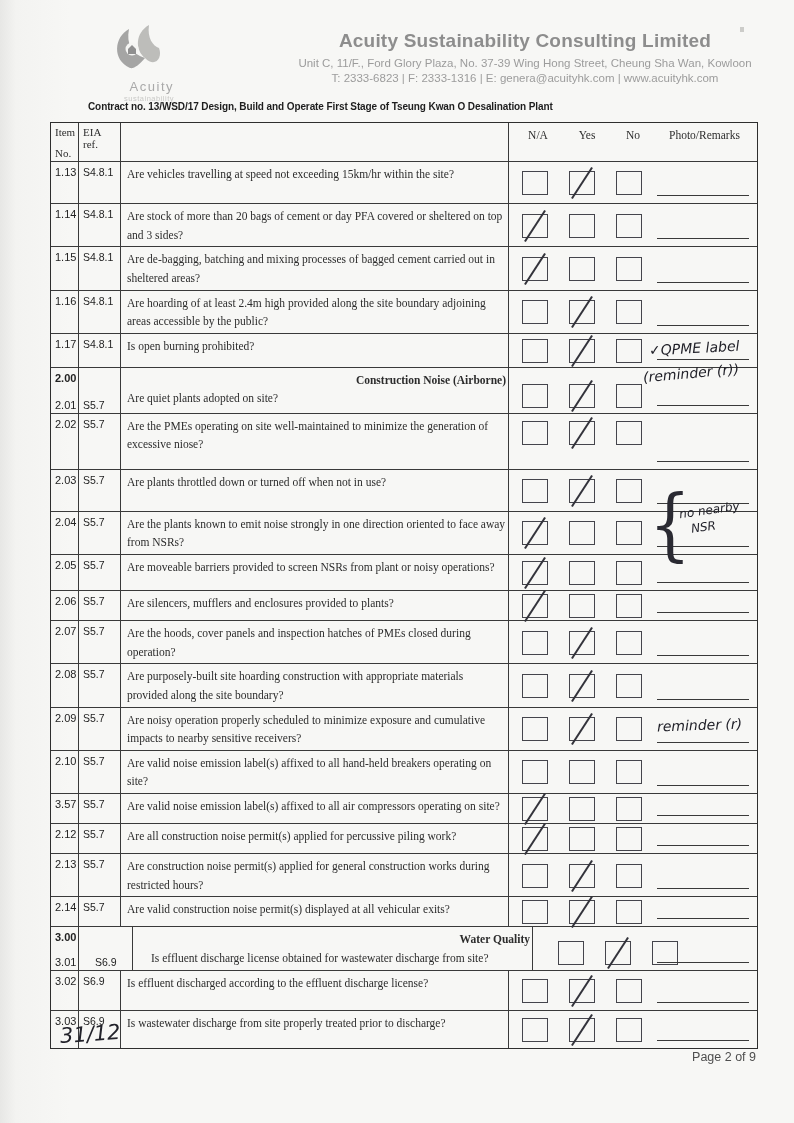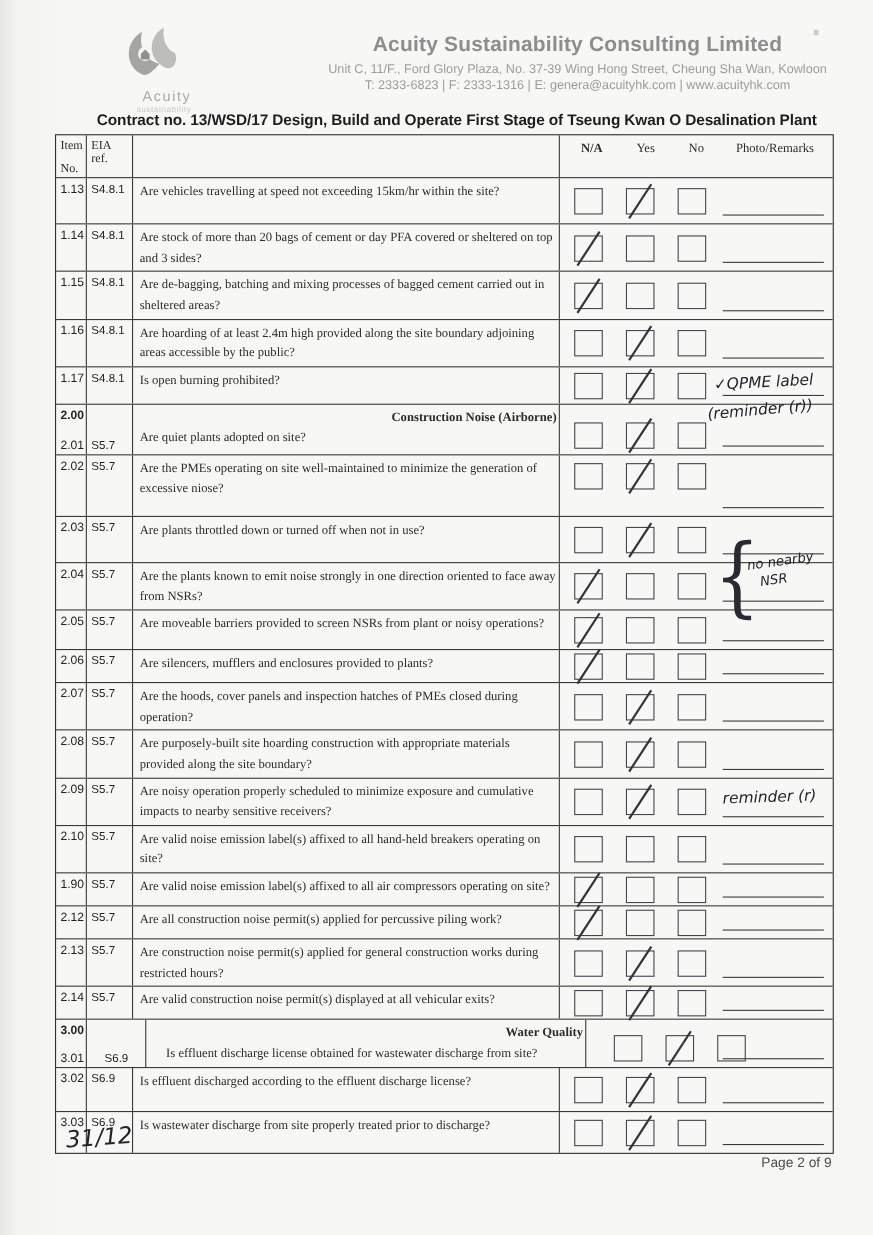--- a/index.html
+++ b/index.html
@@ -15,33 +15,33 @@
     background: linear-gradient(90deg, #e7e7e5 0px, #f3f3f1 16px, #f7f7f5 70px, #f7f7f5 100%);
   }
   
   .logo { position: absolute; left: 90px; top: 24px; width: 84px; text-align: right; }
   .logo-name { font-size: 13px; color: #a9a9a9; letter-spacing: 1.5px; margin-top: 1px; }
   .logo-sub  { font-size: 7.5px; color: #c9c9c7; letter-spacing: 0.5px; }
   .header-text { position: absolute; left: 256px; top: 30px; width: 538px; text-align: center; }
   .company-name { font-size: 19px; font-weight: bold; color: #8d8d8d; letter-spacing: 0.2px; }
   .address-line, .contact-line { font-size: 11.5px; color: #9c9c9c; margin-top: 5px; }
   .contact-line { margin-top: 3px; }
-  .contract-title { position: absolute; left: 88px; top: 101px; font-size: 14px; font-weight: bold; color: #1e1e1e; letter-spacing: -0.1px; }
+  .contract-title { position: absolute; left: 88px; top: 101px; font-size: 10px; font-weight: bold; color: #1e1e1e; letter-spacing: -0.1px; }
   .scan-artifact { position: absolute; left: 740px; top: 27px; width: 4px; height: 5px; background: #c0c0be; opacity: 0.8; }
   
   .table-wrap { position: absolute; left: 50px; top: 122px; width: 708px; border: 1.6px solid #2e2e2e; background: transparent; }
   .thead, .trow { display: grid; grid-template-columns: 28px 42px 388px 1fr; }
   .trow { border-top: 1.4px solid #3a3a3a; }
   .thead { min-height: 38px; }
   .cell { border-right: 1.4px solid #3a3a3a; padding: 3px 2px 2px 4px; }
   .hcell { font-family: "Liberation Serif", serif; font-size: 11px; color: #2d2d2d; }
   .item-head { display: flex; flex-direction: column; justify-content: space-between; }
   .hlabels { display: flex; border-right: none; font-family: "Liberation Serif", serif; font-size: 11.5px; color: #2d2d2d; padding-top: 6px; }
   .hlabels span { text-align: center; }
-  .hl-na  { width: 50px; font-weight: bold; }
+  .hl-na  { width: 50px; }
   .hl-yes { width: 48px; }
   .hl-no  { width: 44px; }
   .hl-photo { margin-left: 14px; }
   .item-cell { font-size: 11px; color: #222; padding-top: 4px; }
   .eia-cell  { font-size: 10.5px; color: #222; padding-top: 4px; }
   .stack { display: flex; flex-direction: column; justify-content: space-between; }
   .stack .b { font-weight: bold; }
   .eia-stack { display: flex; flex-direction: column; justify-content: flex-end; }
   .q-cell { font-family: "Liberation Serif", serif; font-size: 11.5px; color: #2c2c2c; line-height: 1.62; padding-left: 6px; padding-top: 3px; }
   .section-title { font-weight: bold; text-align: right; }
@@ -303,21 +303,21 @@
             <div>Are valid noise emission label(s) affixed to all hand-held breakers operating on site?</div>
           </div>
           <div class="cell checks">
             <span class="cb"></span>
             <span class="cb"></span>
             <span class="cb"></span>
             <span class="remark"></span>
           </div>
         </div>
         <div class="trow" style="min-height: 30px;">
-          <div class="cell item-cell">1.90</div>
+          <div class="cell item-cell">3.57</div>
           <div class="cell eia-cell">S5.7</div>
           <div class="cell q-cell">
             <div>Are valid noise emission label(s) affixed to all air compressors operating on site?</div>
           </div>
           <div class="cell checks">
             <span class="cb checked"></span>
             <span class="cb"></span>
             <span class="cb"></span>
             <span class="remark"></span>
           </div>

